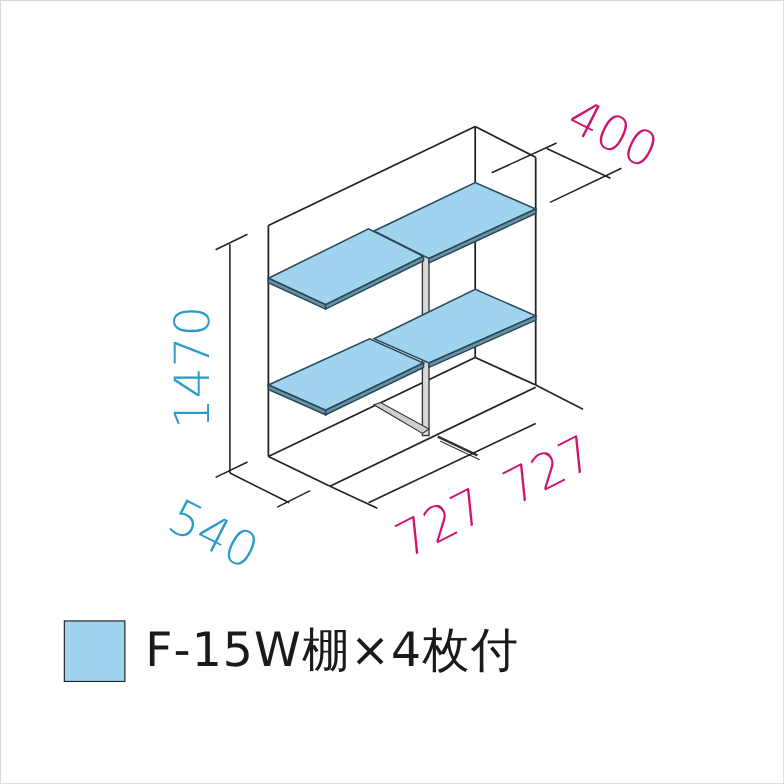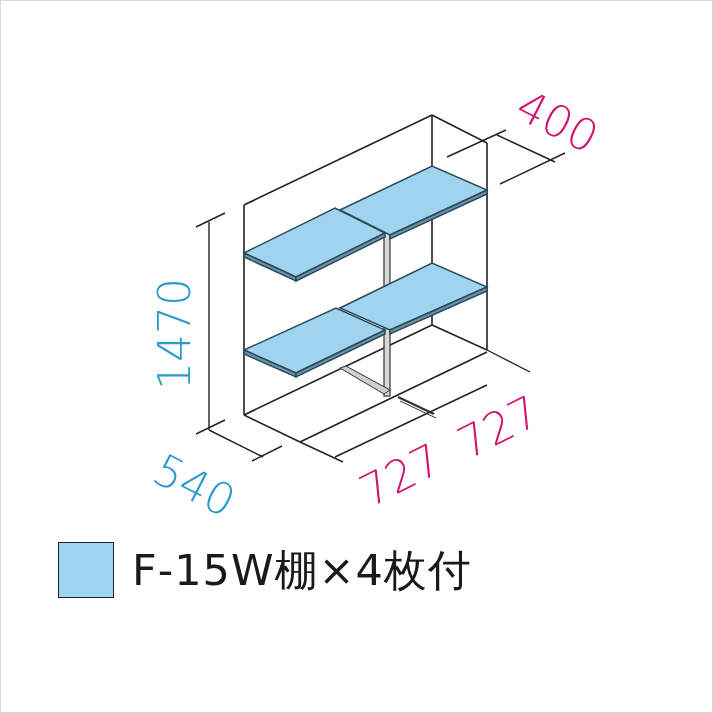--- a/index.html
+++ b/index.html
@@ -4,22 +4,22 @@
 <style>
   html, body { margin: 0; padding: 0; background: #ffffff; }
   body { width: 713px; height: 713px; position: relative; overflow: hidden;
          font-family: "DejaVu Sans", "Liberation Sans", sans-serif; }
   .frame { position: absolute; left: 0; top: 0; width: 711px; height: 711px;
            border: 1px solid #d8d8d8; background: #fff; }
   svg.diagram { position: absolute; left: 0; top: 0; }
   .dim { font-family: "DejaVu Sans", sans-serif; font-size: 44px; font-weight: 300; }
   .dim-blue { fill: #2b9bcc; }
   .dim-pink { fill: #d0136e; }
-  .legend { position: absolute; left: 58px; top: 542px; height: 50px;
-            display: flex; align-items: flex-start; }
+  .legend { position: absolute; left: 58px; top: 570px; height: 50px;
+            display: flex; align-items: flex-end; }
   .swatch { width: 56px; height: 56px; background: #9fd3ee; border: 1.5px solid #222;
             box-sizing: border-box; margin-right: 18px; }
   .legend-text { font-family: "DejaVu Sans", sans-serif; font-size: 43px; color: #1a1a1a;
                  letter-spacing: 1px; white-space: nowrap; }
 </style>
 </head>
 <body>
 
 <div class="frame"></div>
 

